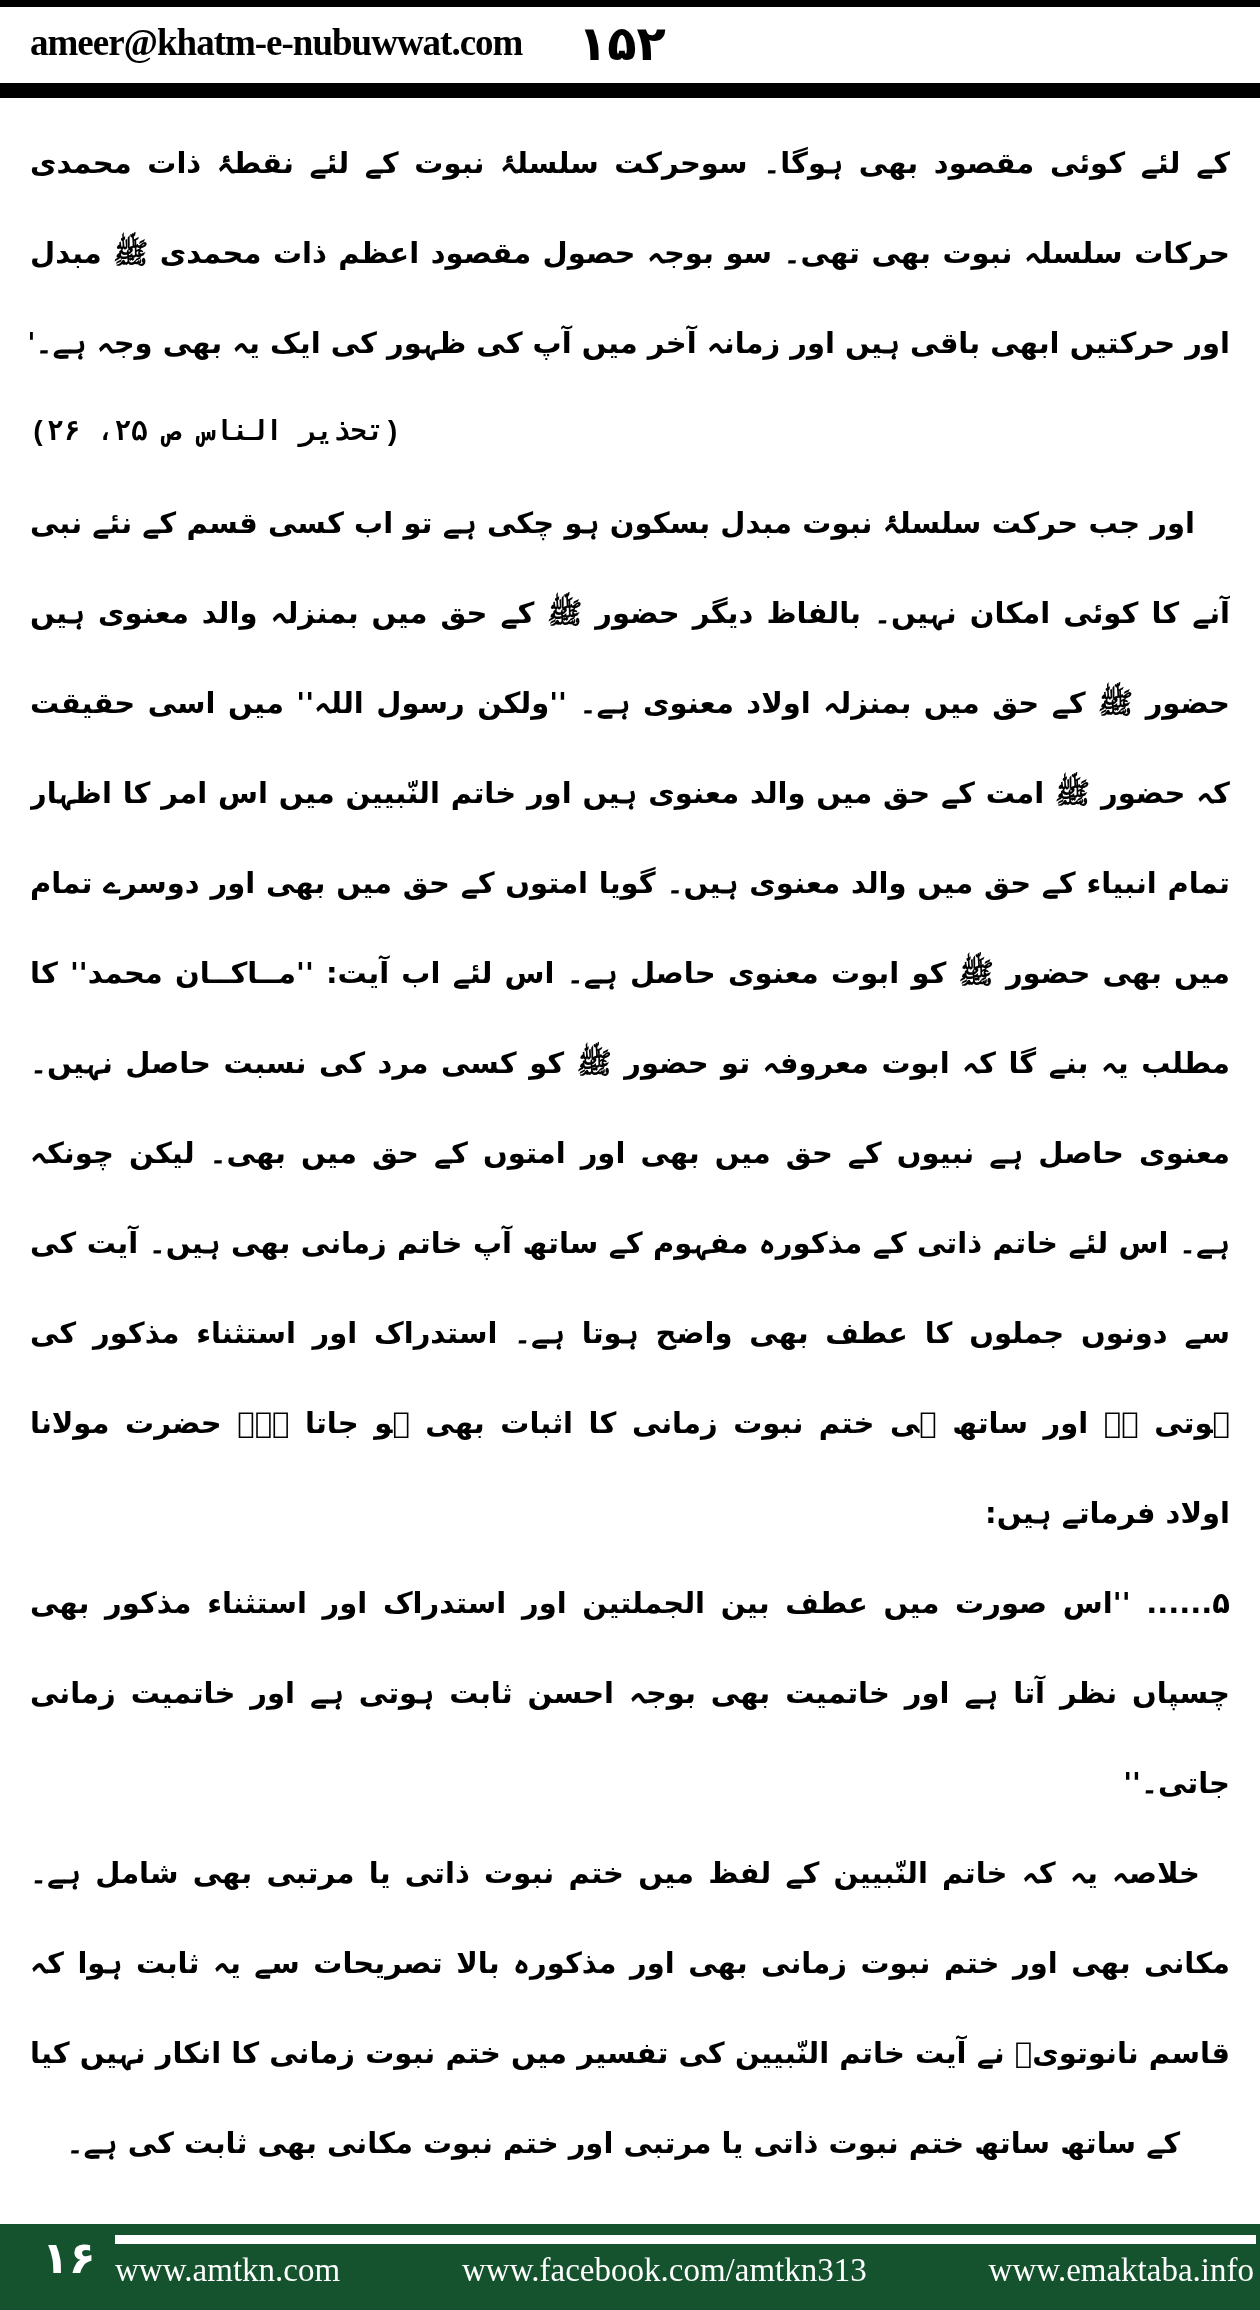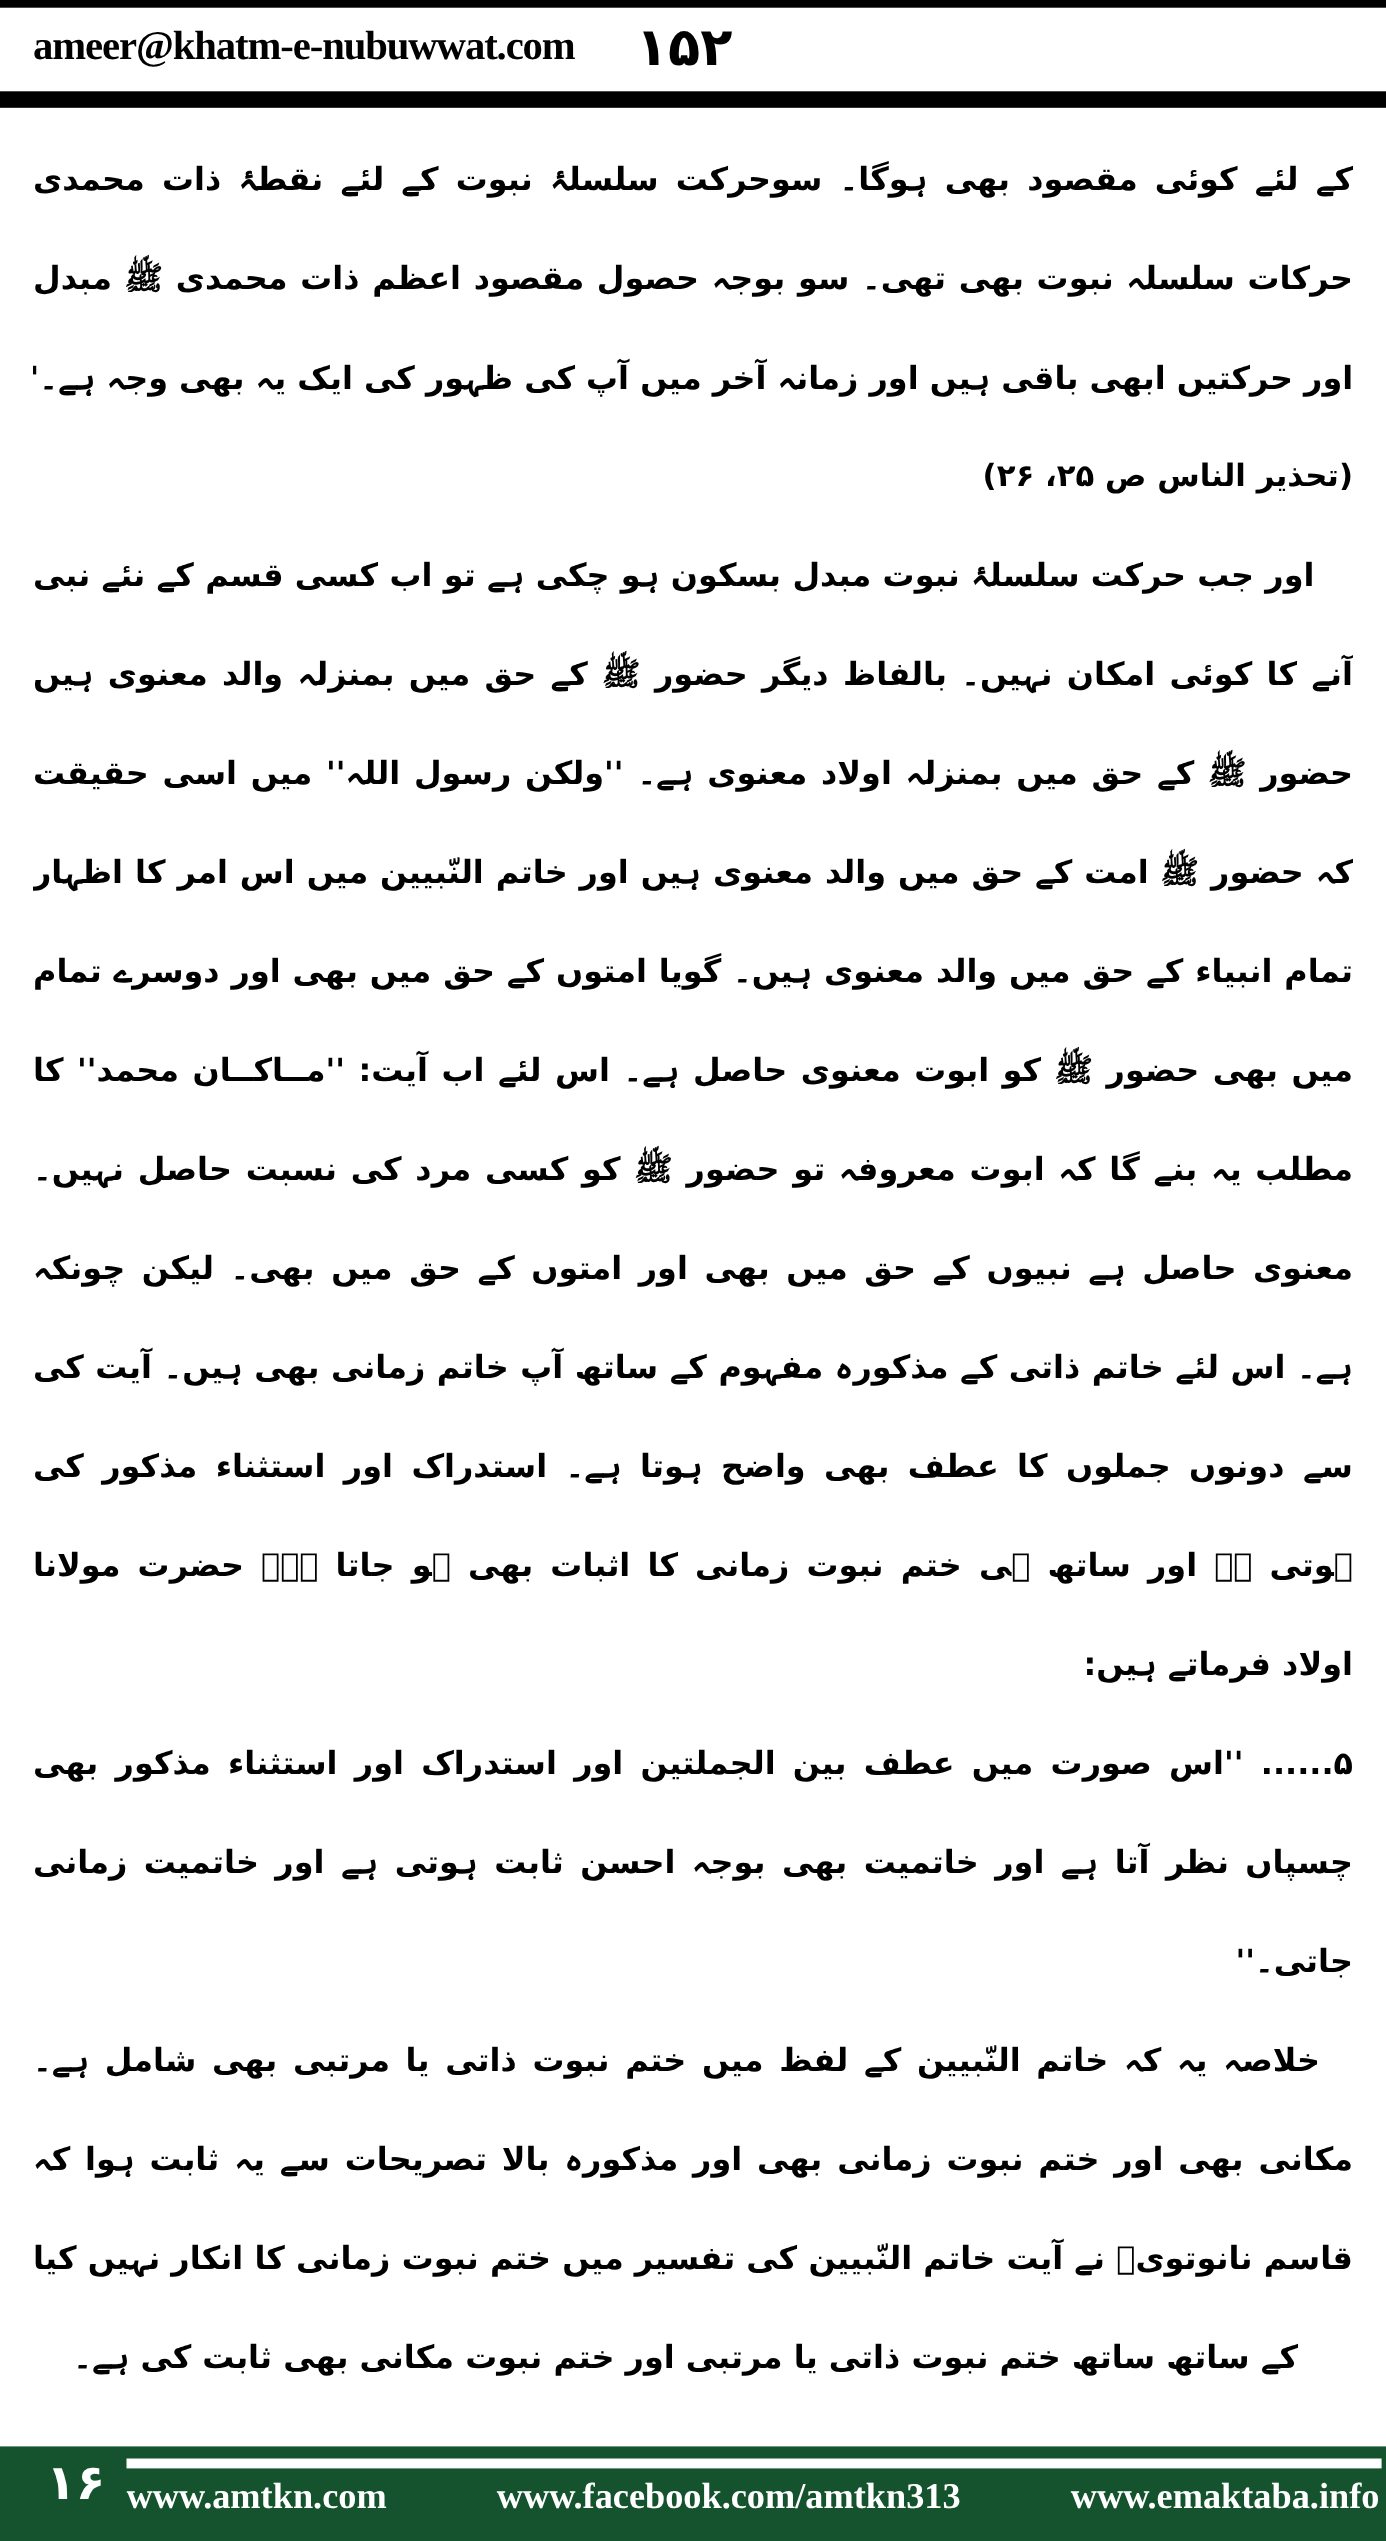--- a/index.html
+++ b/index.html
@@ -21,31 +21,31 @@
     font-weight:bold;font-size:24px;white-space:nowrap;
   }
   .header-bar{position:absolute;top:83px;left:0;width:100%;height:15px;background:#000;}
 
   .body-text{
     position:absolute;top:118px;left:30px;right:30px;direction:rtl;
     font-weight:bold;font-size:29px;
   }
   .line{height:90px;line-height:90px;overflow:hidden;white-space:nowrap;text-align:right;}
   .line.justify{white-space:normal;text-align:justify;text-align-last:justify;}
-  .line.left{text-align:right;font-size:28px;}
+  .line.left{text-align:left;font-size:28px;font-family:Liberation Mono, monospace;}
   .line.right{text-align:right;}
   .line.split{display:flex;justify-content:space-between;align-items:center;white-space:nowrap;}
   .line.split .ref{font-size:28px;}
 
   .footer-bar{position:absolute;top:2224px;left:0;width:100%;height:88px;background:#14532d;color:#fff;}
   .footer-num{position:absolute;left:42px;top:8px;font-size:44px;font-weight:bold;direction:rtl;}
   .footer-rule{position:absolute;left:115px;right:4px;top:11px;height:9px;background:#fff;}
   .footer-links{
     position:absolute;left:115px;right:6px;top:24px;height:44px;line-height:44px;
-    font-family:"Liberation Serif",serif;font-weight:bold;font-size:33px;
+    font-family:"Liberation Serif",serif;font-weight:normal;font-size:33px;
     text-align:justify;text-align-last:justify;white-space:normal;overflow:hidden;
   }
 </style>
 </head>
 <body>
 
 <div class="page">
 
   <div class="top-rule"></div>
 

